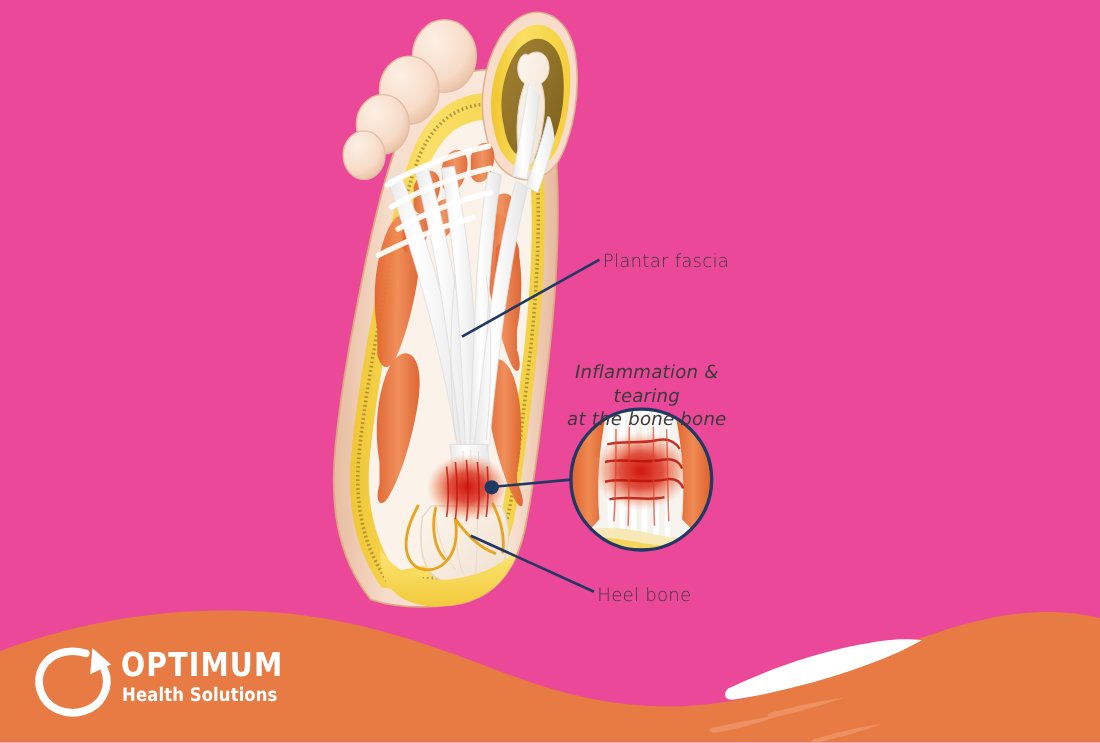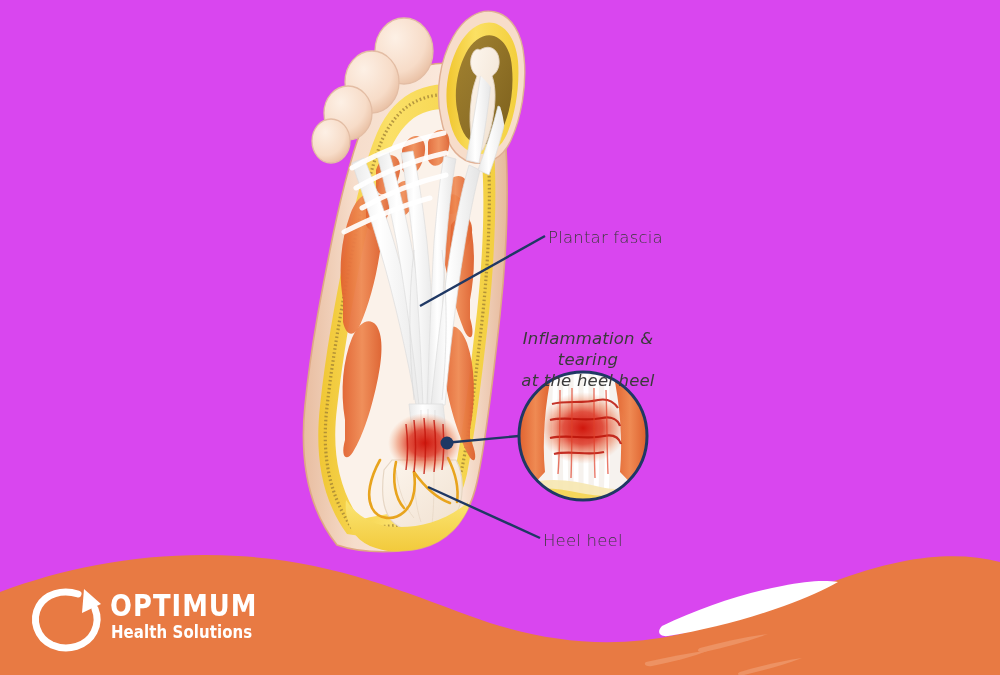--- a/index.html
+++ b/index.html
@@ -8,21 +8,21 @@
     padding: 0;
     background: #ffffff;
   }
   body {
     font-family: "Liberation Sans", sans-serif;
   }
   #stage {
     position: relative;
     width: 1000px;
     height: 675px;
-    background: #d946ef;
+    background: #ec4899;
     overflow: hidden;
   }
   #art {
     position: absolute;
     left: 0;
     top: 0;
     width: 1000px;
     height: 675px;
   }
   .label {
@@ -353,22 +353,22 @@
         <path d="M84,589 L101,604 L82,613 Z" fill="#ffffff"></path>
       </g>
     </g>
   </svg>
 
   <div class="label" id="label-plantar-fascia">Plantar fascia</div>
 
   <div class="label" id="label-inflammation">
     <span>Inflammation &amp; tearing</span>
     <br>
-    <span>at the heel heel</span>
+    <span>at the bone bone</span>
   </div>
 
-  <div class="label" id="label-heel-bone">Heel heel</div>
+  <div class="label" id="label-heel-bone">Heel bone</div>
 
   <div class="logo-text" id="logo-wordmark">OPTIMUM</div>
 
   <div class="logo-text" id="logo-tagline">Health Solutions</div>
 
 </div>
 
 </body></html>

